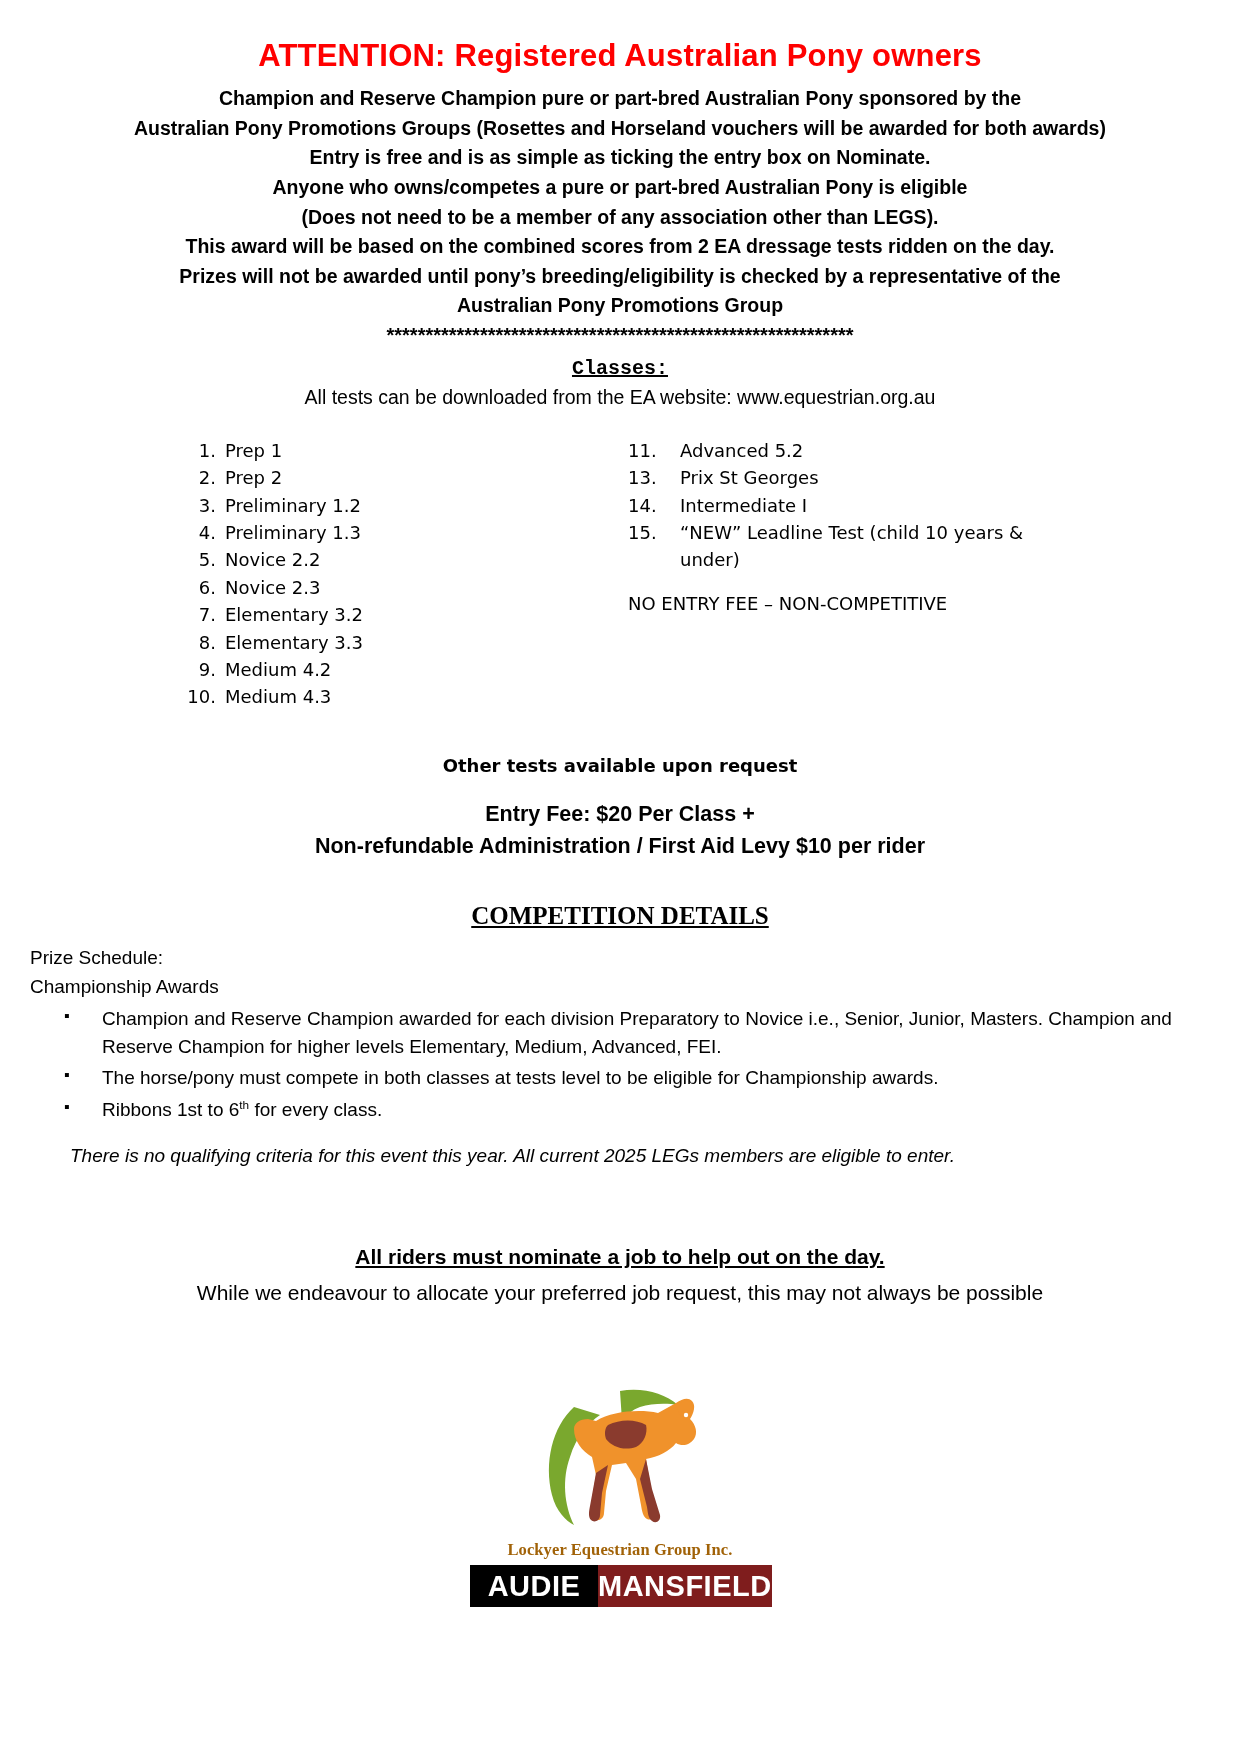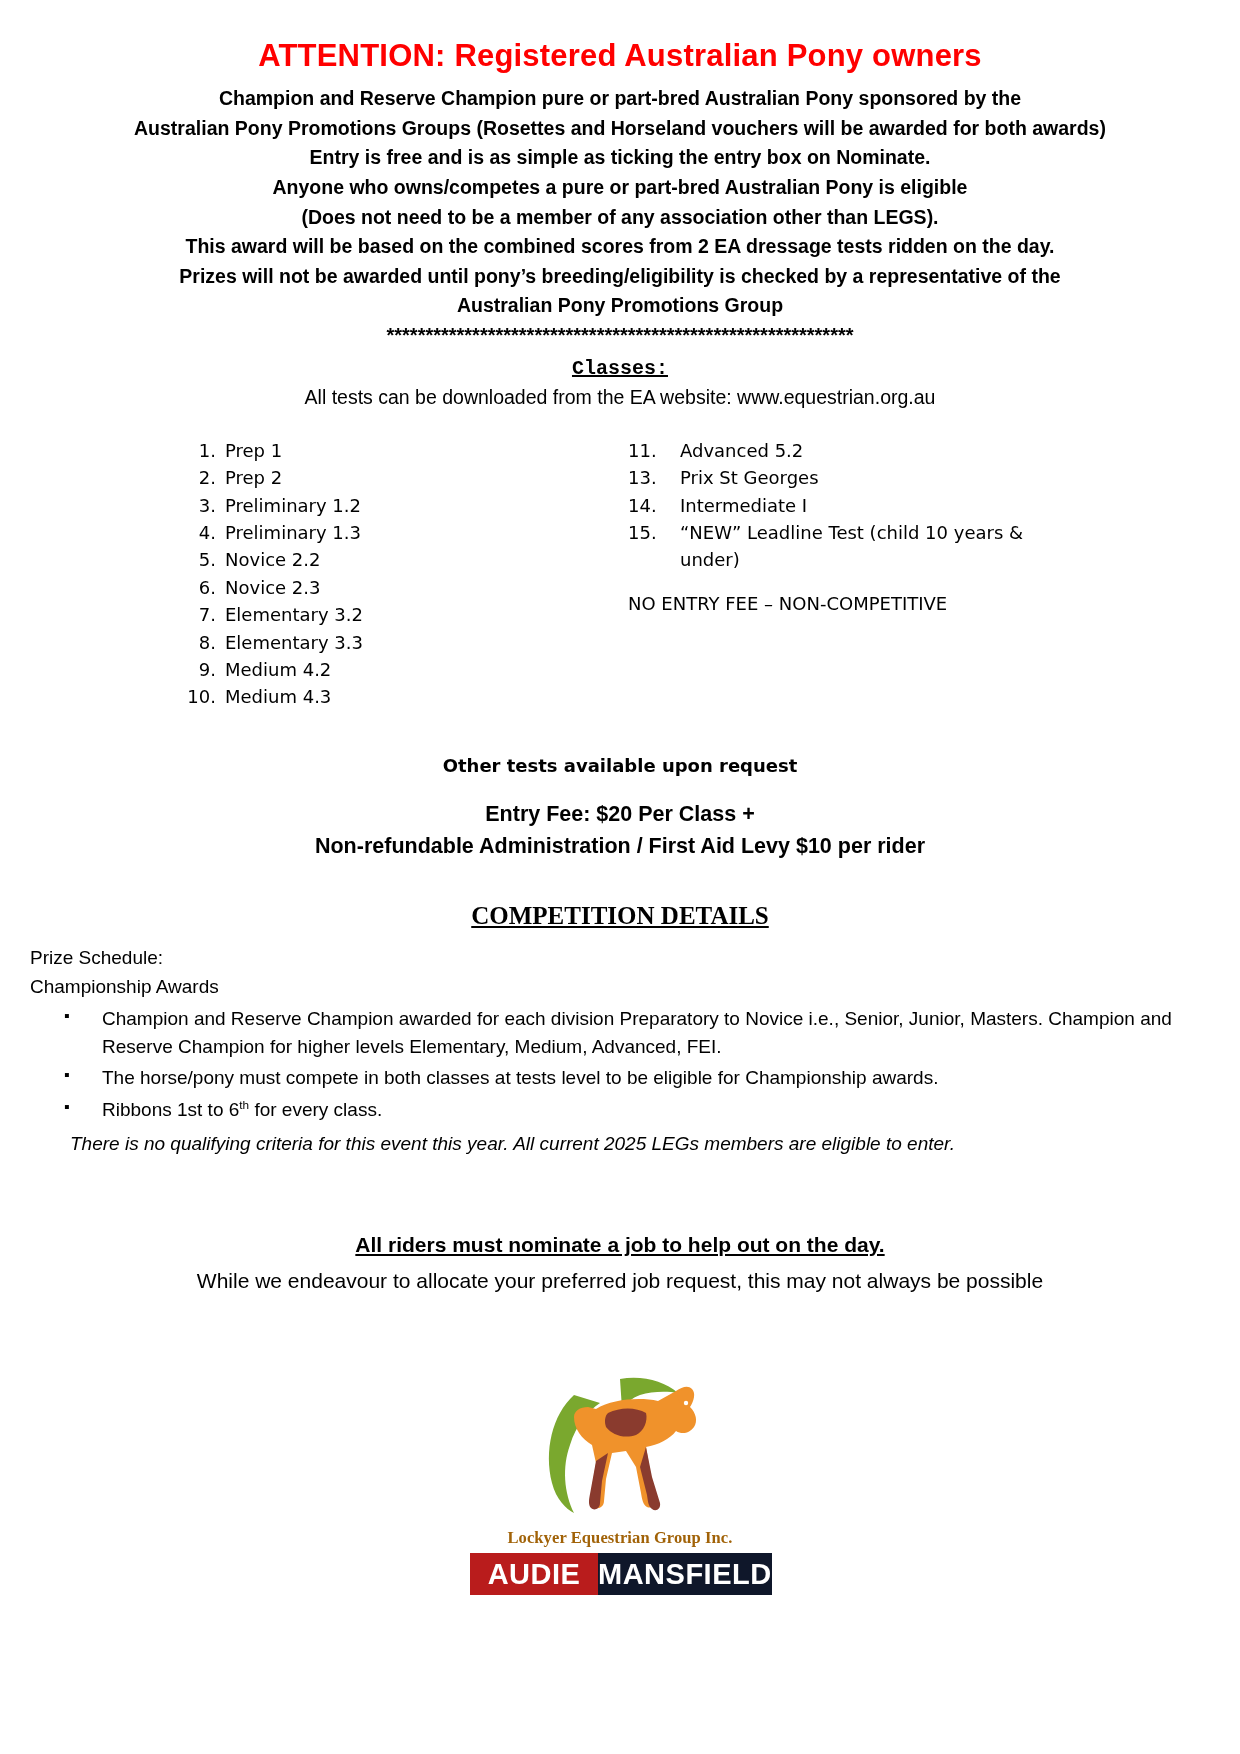--- a/index.html
+++ b/index.html
@@ -103,21 +103,21 @@
     content:"\25AA";
     position:absolute;
     left:34px;
     top:-1px;
     font-size:16px;
   }
   .italic-note {
     font-style:italic;
     font-size:19px;
     padding-left:40px;
-    margin-top:6px;
+    margin-top:18px;
     line-height:1.45;
   }
   sup { font-size:0.62em; vertical-align:super; }
 
   .nominate {
     text-align:center;
     font-weight:bold;
     font-size:21px;
     text-decoration:underline;
     margin-top:76px;
@@ -143,32 +143,32 @@
     margin-top:2px;
     letter-spacing:0.1px;
   }
   .logo-bar {
     display:flex;
     margin-top:5px;
     height:42px;
     width:300px;
   }
   .logo-bar .audie {
-    background:#b91c1c;
+    background:#000000;
     color:#ffffff;
     font-weight:bold;
     font-size:29px;
     display:flex;
     align-items:center;
     justify-content:center;
     flex:0 0 128px;
     letter-spacing:0.5px;
   }
   .logo-bar .mansfield {
-    background:#0f172a;
+    background:#7f1d1d;
     color:#ffffff;
     font-weight:bold;
     font-size:29px;
     display:flex;
     align-items:center;
     justify-content:center;
     flex:1 1 auto;
     letter-spacing:0.5px;
   }
 </style>

